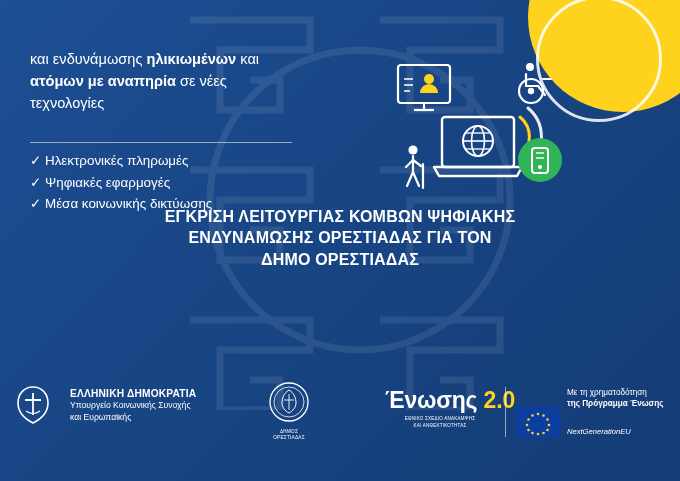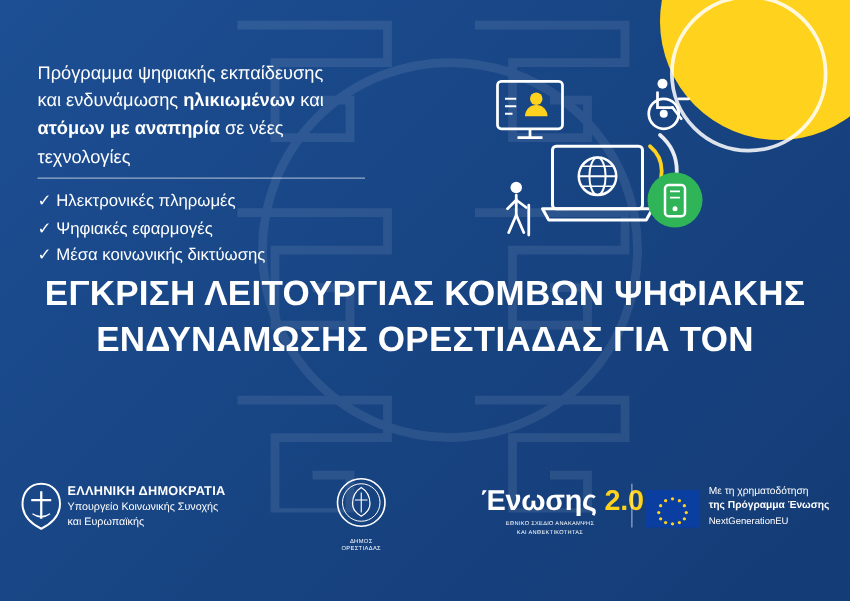--- a/index.html
+++ b/index.html
@@ -90,46 +90,46 @@
     left: 380px;
     top: 55px;
     width: 230px;
     height: 165px;
   }
 
   
   .title {
     position: absolute;
     left: 0;
-    top: 216px;
+    top: 206px;
     width: 680px;
     text-align: center;
     color: #ffffff;
-    font-size: 28px;
+    font-size: 16px;
     font-weight: bold;
     line-height: 1.33;
     letter-spacing: 0.2px;
   }
 
   
   .footer {
     position: absolute;
     left: 0;
     bottom: 30px;
     width: 680px;
     height: 70px;
   }
 
   .logo-gov {
     position: absolute;
     left: 16px;
     top: 4px;
     display: flex;
     align-items: center;
-    gap: 4px;
+    gap: 20px;
   }
   .logo-gov .txt {
     color: #ffffff;
     line-height: 1.32;
   }
   .logo-gov .t1 { font-size: 10.2px; font-weight: bold; letter-spacing: 0.2px; }
   .logo-gov .t2 { font-size: 8.6px; }
   .logo-gov .t3 { font-size: 8.6px; }
 
   .logo-muni {
@@ -186,21 +186,21 @@
     background: #0a3ea0;
     position: relative;
     flex: none;
   }
   .eu-text {
     color: #ffffff;
     line-height: 1.38;
   }
   .eu-text .e1 { font-size: 8.2px; }
   .eu-text .e2 { font-size: 8.2px; font-weight: bold; }
-  .eu-text .e3 { font-size: 7.6px; margin-top: 2px; }
+  .eu-text .e3 { font-size: 7.6px; margin-top: 17px; font-style: italic; }
 </style>
 </head>
 <body>
 
 <div class="poster">
 
   <svg class="watermark" viewBox="0 0 420 420">
     <g fill="none" stroke="#ffffff" stroke-width="7">
       <path d="M40 30 h120 v30 h-90 v60 h60 v-30 h-30"></path>
       <path d="M230 30 h120 v30 h-90 v60 h60 v-30 h-30"></path>
@@ -209,21 +209,20 @@
       <path d="M40 330 h120 v30 h-90 v60 h60 v-30 h-30"></path>
       <path d="M230 330 h120 v30 h-90 v60 h60 v-30 h-30"></path>
       <circle cx="210" cy="210" r="150"></circle>
     </g>
   </svg>
 
   <div class="circle-yellow"></div>
   <div class="circle-ring"></div>
 
   <div class="intro">
-    <div>Πρόγραμμα ψηφιακής εκπαίδευσης</div>
     <div><span>και ενδυνάμωσης </span><span class="b">ηλικιωμένων</span><span> και</span></div>
     <div><span class="b">ατόμων με αναπηρία</span><span> σε νέες</span></div>
     <div>τεχνολογίες</div>
   </div>
 
   <div class="rule"></div>
 
   <div class="bullets">
     <div class="row">
       <span class="chk">✓</span><span>Ηλεκτρονικές πληρωμές</span>
@@ -285,20 +284,21 @@
       <rect x="152" y="93" width="16" height="25" rx="3" fill="none" stroke="#ffffff" stroke-width="2"></rect>
       <line x1="156" y1="98" x2="164" y2="98" stroke="#ffffff" stroke-width="1.4"></line>
       <line x1="156" y1="103" x2="164" y2="103" stroke="#ffffff" stroke-width="1.4"></line>
       <circle cx="160" cy="112" r="2" fill="#ffffff"></circle>
     </g>
   </svg>
 
   <div class="title">
     <div>ΕΓΚΡΙΣΗ ΛΕΙΤΟΥΡΓΙΑΣ ΚΟΜΒΩΝ ΨΗΦΙΑΚΗΣ</div>
     <div>ΕΝΔΥΝΑΜΩΣΗΣ ΟΡΕΣΤΙΑΔΑΣ ΓΙΑ ΤΟΝ</div>
+    <div>ΔΗΜΟ ΟΡΕΣΤΙΑΔΑΣ</div>
   </div>
 
   <div class="footer">
 
     <div class="logo-gov">
       <svg width="34" height="40" viewBox="0 0 34 40">
         <path d="M17 2 C8 2 2 9 2 18 c0 10 7 16 15 20 8-4 15-10 15-20 C32 9 26 2 17 2z" fill="none" stroke="#ffffff" stroke-width="1.6"></path>
         <path d="M17 8 v22 M9 15 h16" stroke="#ffffff" stroke-width="1.8"></path>
         <path d="M10 26 q7 5 14 0" fill="none" stroke="#ffffff" stroke-width="1.2"></path>
       </svg>

